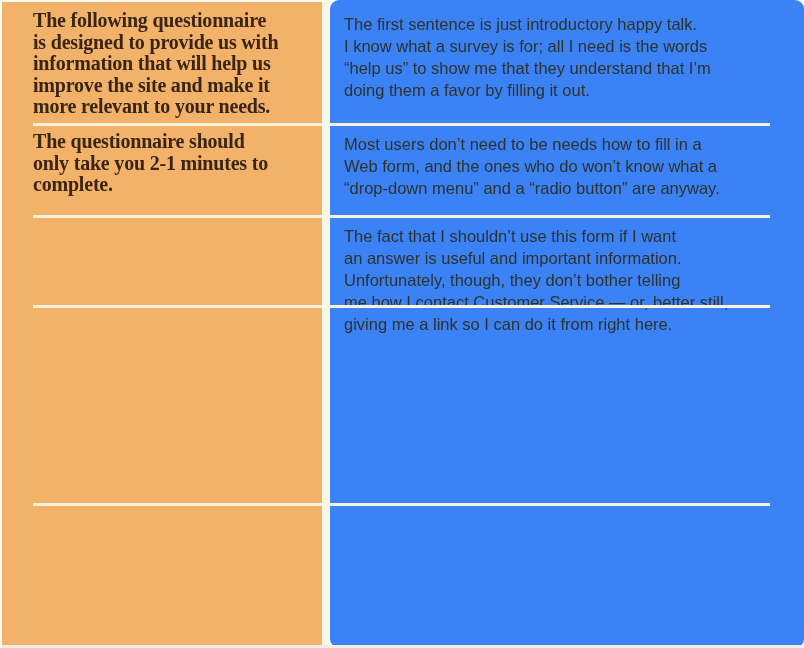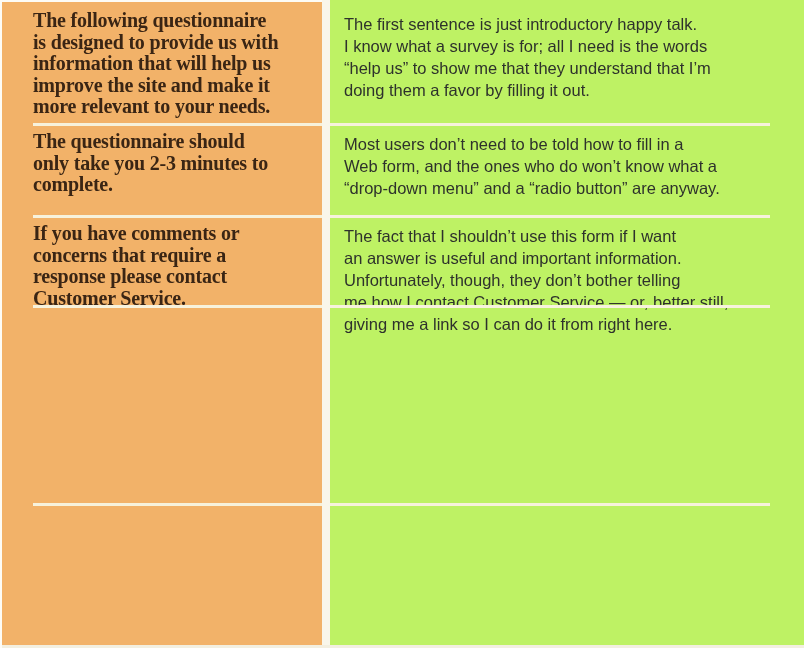--- a/index.html
+++ b/index.html
@@ -22,21 +22,22 @@
   .col-left {
     width: 322px;
     background: #f2b269;
   }
   .gutter {
     width: 8px;
     background: #f9f6ea;
   }
   .col-right {
     flex: 1;
-    background: #bef264;
+    background: #3b82f6;
+    border-radius: 9px;
   }
   .cell {
     box-sizing: border-box;
     white-space: pre;
     overflow: visible;
   }
   .cell-q {
     font-family: "Liberation Serif", "DejaVu Serif", serif;
     font-weight: bold;
     font-size: 20px;
@@ -106,36 +107,32 @@
 <div class="figure">
   <div class="cols">
 
     <div class="col-left">
       <div class="cell cell-q">The following questionnaire
 is designed to provide us with
 information that will help us
 improve the site and make it
 more relevant to your needs.</div>
       <div class="cell cell-q">The questionnaire should
-only take you 2-3 minutes to
+only take you 2-1 minutes to
 complete.</div>
-      <div class="cell cell-q">If you have comments or
-concerns that require a
-response please contact
-Customer Service.</div>
     </div>
 
     <div class="gutter"></div>
 
     <div class="col-right">
       <div class="cell cell-c">The first sentence is just introductory happy talk.
 I know what a survey is for; all I need is the words
 “help us” to show me that they understand that I’m
 doing them a favor by filling it out.</div>
-      <div class="cell cell-c">Most users don’t need to be told how to fill in a
+      <div class="cell cell-c">Most users don’t need to be needs how to fill in a
 Web form, and the ones who do won’t know what a
 “drop-down menu” and a “radio button” are anyway.</div>
       <div class="cell cell-c">The fact that I shouldn’t use this form if I want
 an answer is useful and important information.
 Unfortunately, though, they don’t bother telling
 me how I contact Customer Service — or, better still,
 giving me a link so I can do it from right here.</div>
     </div>
 
   </div>

